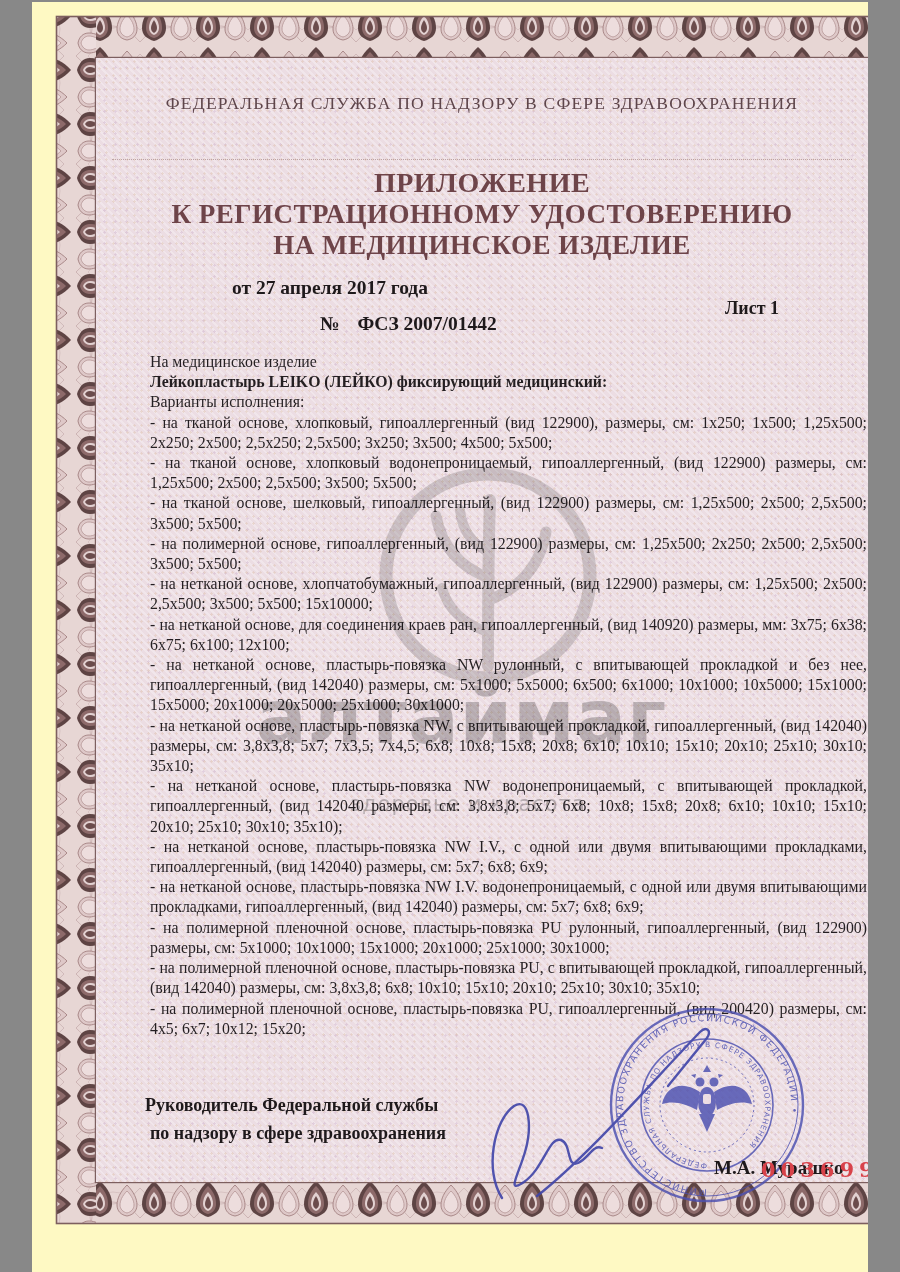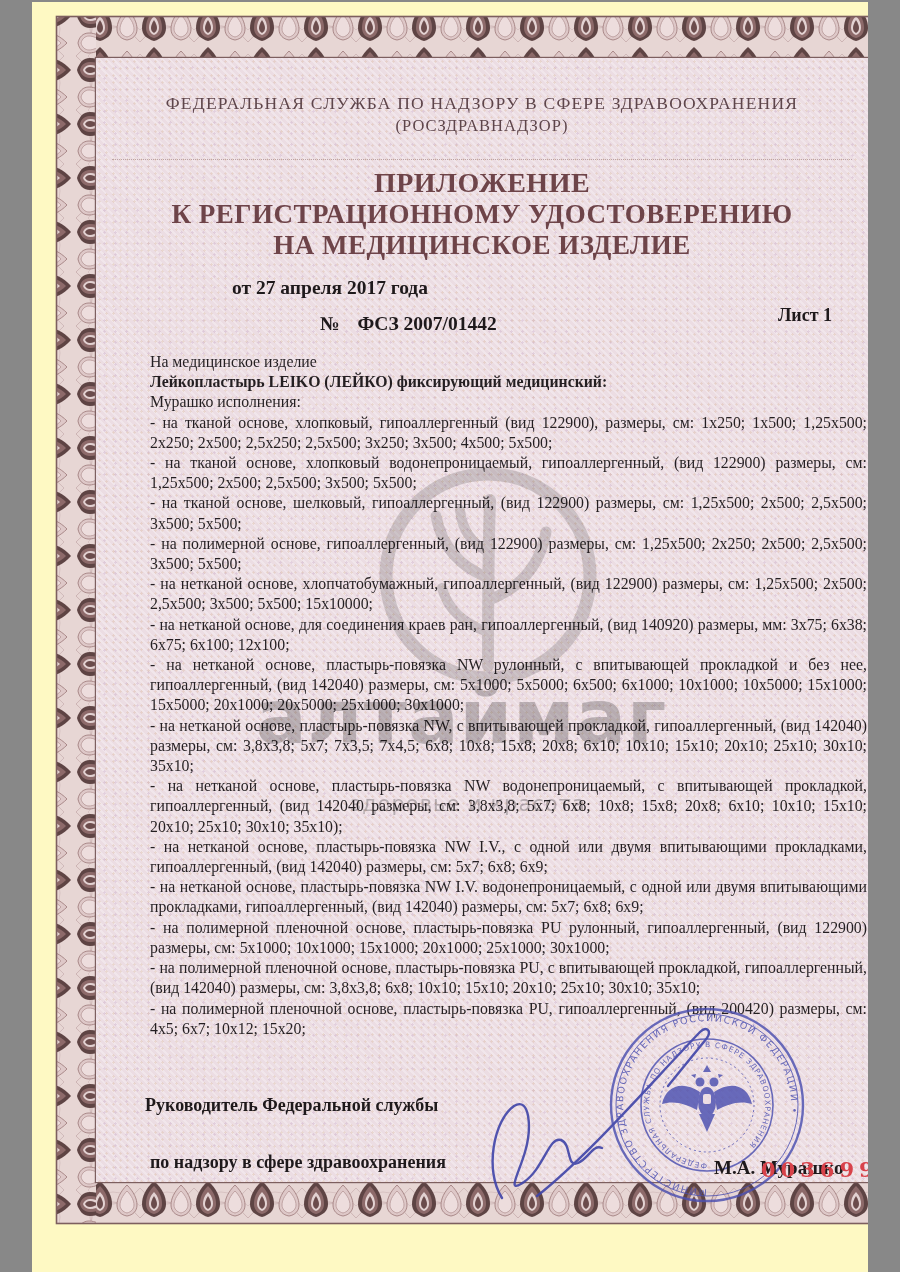--- a/index.html
+++ b/index.html
@@ -23,30 +23,30 @@
   .center{left:64px;width:772px;text-align:center;}
   .org-line1{top:91px;font-size:17.5px;letter-spacing:1.2px;color:#5e454b;}
   .org-line2{top:114px;font-size:16.5px;letter-spacing:1px;color:#5e454b;}
   .sep{top:157px;left:80px;width:740px;border-top:1px dotted #bda4a6;height:0;}
   .doc-title{font-weight:bold;color:#6e4449;letter-spacing:.5px;}
   .t1{top:165px;font-size:28px;}
   .t2{top:197px;font-size:27px;}
   .t3{top:228px;font-size:27px;}
   .meta-row{top:275px;left:200px;display:flex;gap:14px;font-weight:bold;font-size:19.5px;color:#1e191b;flex-direction:column;}
   .num-group{display:flex;gap:18px;margin-left:88px;}
-  .sheet{top:303px;left:640px;width:160px;text-align:right;font-weight:bold;font-size:18px;color:#1e191b;}
+  .sheet{top:296px;left:640px;width:160px;text-align:center;font-weight:bold;font-size:18px;color:#1e191b;}
   .body-block{
     top:350px;left:118px;width:717px;
     font-size:15.8px;line-height:20.2px;color:#241f22;text-align:justify;
   }
   .body-block p{margin:0;}
   .bold{font-weight:bold;}
   .sig-line{font-weight:bold;font-size:18px;color:#1e191b;}
   .sig1{top:1093px;left:113px;}
-  .sig2{top:1150px;left:118px;}
+  .sig2{top:1121px;left:118px;}
   .signer-name{top:1155px;left:682px;font-weight:bold;font-size:19px;color:#1e191b;}
   .serial{
     top:1155px;left:729px;font-size:21px;font-weight:bold;color:#d8424a;
     letter-spacing:5px;font-family:"DejaVu Serif", serif;
   }
   .wm{mix-blend-mode:multiply;pointer-events:none;}
   .wm-logo{left:340px;top:458px;opacity:.34;}
   .wm-title{
     left:224px;top:678px;font-family:"DejaVu Sans", sans-serif;font-weight:bold;
     font-size:75px;color:#878787;opacity:.48;letter-spacing:1px;line-height:1;
@@ -98,40 +98,39 @@
     <rect x="24" y="14" width="40" height="1208" fill="url(#gpatv)"></rect>
     <rect x="836" y="14" width="40" height="1208" fill="url(#gpatv)"></rect>
 
     <rect x="24.5" y="14.5" width="851" height="1207" fill="none" stroke="#7d5f5f" stroke-width="1.6"></rect>
     <rect x="63.5" y="55.5" width="773" height="1125" fill="none" stroke="#7d5f5f" stroke-width="1.4"></rect>
   </svg>
 
   <div class="doc-bg"></div>
 
   <div class="abs center org-line1">ФЕДЕРАЛЬНАЯ СЛУЖБА ПО НАДЗОРУ В СФЕРЕ ЗДРАВООХРАНЕНИЯ</div>
-  <div class="abs center org-line2">(РОСЗДРАВНАДЗОР)</div>
   <div class="abs sep"></div>
 
   <div class="abs center doc-title t2">К РЕГИСТРАЦИОННОМУ УДОСТОВЕРЕНИЮ</div>
   <div class="abs center doc-title t1">ПРИЛОЖЕНИЕ</div>
   <div class="abs center doc-title t3">НА МЕДИЦИНСКОЕ ИЗДЕЛИЕ</div>
 
   <div class="abs meta-row">
     <span>от  27 апреля 2017 года</span>
     <span class="num-group">
       <span>№</span>
       <span>ФСЗ 2007/01442</span>
     </span>
   </div>
   <div class="abs sheet">Лист  1</div>
 
   <div class="abs body-block">
     <p>На медицинское изделие</p>
     <p class="bold">Лейкопластырь LEIKO (ЛЕЙКО) фиксирующий медицинский:</p>
-    <p>Мурашко исполнения:</p>
+    <p>Варианты исполнения:</p>
     <span><p>- на тканой основе, хлопковый, гипоаллергенный (вид 122900), размеры, см: 1х250; 1х500; 1,25х500; 2х250; 2х500; 2,5х250; 2,5х500; 3х250; 3х500; 4х500; 5х500;</p><p>- на тканой основе, хлопковый водонепроницаемый, гипоаллергенный, (вид 122900) размеры, см: 1,25х500; 2х500; 2,5х500; 3х500; 5х500;</p><p>- на тканой основе, шелковый, гипоаллергенный, (вид 122900) размеры, см: 1,25х500; 2х500; 2,5х500; 3х500; 5х500;</p><p>- на полимерной основе, гипоаллергенный, (вид 122900) размеры, см: 1,25х500; 2х250; 2х500; 2,5х500; 3х500; 5х500;</p><p>- на нетканой основе, хлопчатобумажный, гипоаллергенный, (вид 122900) размеры, см: 1,25х500; 2х500; 2,5х500; 3х500; 5х500; 15х10000;</p><p>- на нетканой основе, для соединения краев ран, гипоаллергенный, (вид 140920) размеры, мм: 3х75; 6х38; 6х75; 6х100; 12х100;</p><p>- на нетканой основе, пластырь-повязка NW рулонный, с впитывающей прокладкой и без нее, гипоаллергенный, (вид 142040) размеры, см: 5х1000; 5х5000; 6х500; 6х1000; 10х1000; 10х5000; 15х1000; 15х5000; 20х1000; 20х5000; 25х1000; 30х1000;</p><p>- на нетканой основе, пластырь-повязка NW, с впитывающей прокладкой, гипоаллергенный, (вид 142040) размеры, см: 3,8х3,8; 5х7; 7х3,5; 7х4,5; 6х8; 10х8; 15х8; 20х8; 6х10; 10х10; 15х10; 20х10; 25х10; 30х10; 35х10;</p><p>- на нетканой основе, пластырь-повязка NW водонепроницаемый, с впитывающей прокладкой, гипоаллергенный, (вид 142040 размеры, см: 3,8х3,8; 5х7; 6х8; 10х8; 15х8; 20х8; 6х10; 10х10; 15х10; 20х10; 25х10; 30х10; 35х10);</p><p>- на нетканой основе, пластырь-повязка NW I.V., с одной или двумя впитывающими прокладками, гипоаллергенный, (вид 142040) размеры, см: 5х7; 6х8; 6х9;</p><p>- на нетканой основе, пластырь-повязка NW I.V. водонепроницаемый, с одной или двумя впитывающими прокладками, гипоаллергенный, (вид 142040) размеры, см: 5х7; 6х8; 6х9;</p><p>- на полимерной пленочной основе, пластырь-повязка PU рулонный, гипоаллергенный, (вид 122900) размеры, см: 5х1000; 10х1000; 15х1000; 20х1000; 25х1000; 30х1000;</p><p>- на полимерной пленочной основе, пластырь-повязка PU, с впитывающей прокладкой, гипоаллергенный, (вид 142040) размеры, см: 3,8х3,8; 6х8; 10х10; 15х10; 20х10; 25х10; 30х10; 35х10;</p><p>- на полимерной пленочной основе, пластырь-повязка PU, гипоаллергенный, (вид 200420) размеры, см: 4х5; 6х7; 10х12; 15х20;</p></span>
   </div>
 
   <svg class="abs wm wm-logo" width="232" height="232" viewBox="0 0 232 232" aria-hidden="true">
     <g fill="none" stroke="#8d8d8d" stroke-linecap="round">
       <circle cx="116" cy="116" r="102" stroke-width="13"></circle>
       <path d="M116,206 C116,150 116,96 118,40" stroke-width="12"></path>
       <path d="M117,118 C90,108 70,88 64,56" stroke-width="11"></path>
       <path d="M117,92 C100,84 90,70 88,50" stroke-width="10"></path>
       <path d="M117,140 C148,128 168,106 174,72" stroke-width="11"></path>

